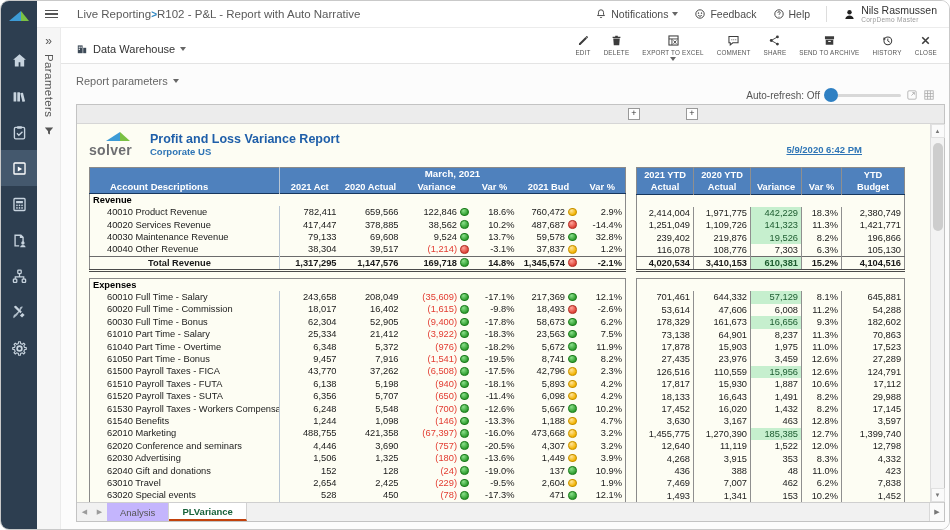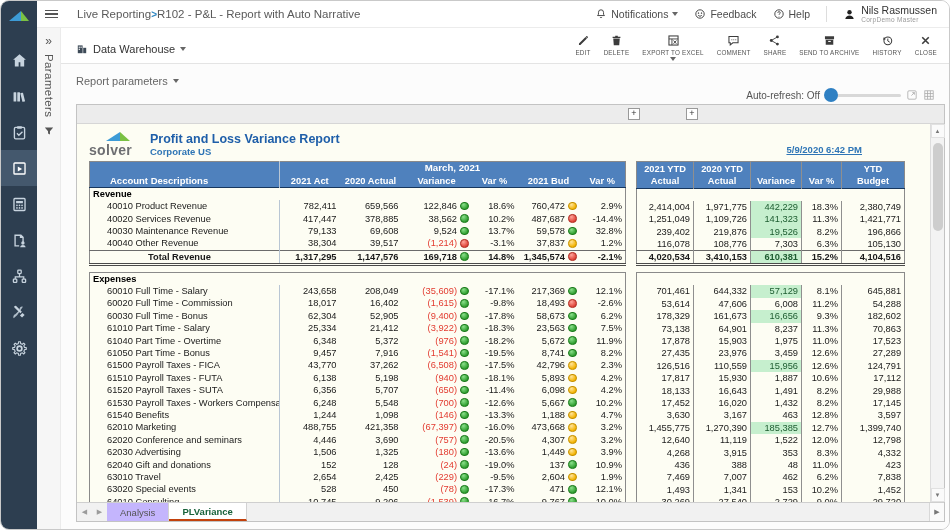--- a/index.html
+++ b/index.html
@@ -57,21 +57,21 @@
   .slider-thumb { position:absolute; left:-1px; top:-5.5px; width:14px; height:14px; border-radius:50%; background:#2f80c3; }
   .mini-icon { width:12px; height:12px; fill:none; stroke:#a8a8a8; stroke-width:1.3; cursor:pointer; }
 
   
   .report-frame { flex:1; margin:0 4px 7px 15px; border:1px solid #c3c3c3; display:flex; flex-direction:column; min-height:0; background:#fdfdf3; }
   .group-strip { height:19px; background:#ececec; border-bottom:1px solid #d6d6d6; position:relative; flex-shrink:0; }
   .plus-btn { position:absolute; top:3px; width:12px; height:12px; border:1px solid #999; background:#fff; font-size:9px; line-height:9px; text-align:center; color:#333; cursor:pointer; }
   .frame-body { flex:1; display:flex; min-height:0; }
   .sheet { flex:1; padding:3px 0 0 12px; position:relative; overflow:hidden; }
 
-  .logo-row { display:flex; align-items:flex-end; gap:9px; height:31px; margin-bottom:3px; }
+  .logo-row { display:flex; align-items:flex-end; gap:9px; height:31px; margin-bottom:9px; }
   .solver-logo { position:relative; width:52px; height:28px; }
   .solver-logo svg { position:absolute; top:0; left:16px; }
   .solver-word { position:absolute; bottom:0; left:0; font-size:14px; color:#6d6e71; font-weight:600; letter-spacing:.3px; }
   .rep-titles { padding-bottom:1px; }
   .rep-title { font-size:12.5px; font-weight:bold; color:#1f5fa9; }
   .rep-sub { font-size:9.5px; font-weight:bold; color:#2e75b6; }
   .rep-date { position:absolute; top:20px; right:68px; font-size:9.5px; font-weight:bold; color:#2e75b6;text-decoration:underline; }
 
   
   .tables { display:flex; gap:10px; }

